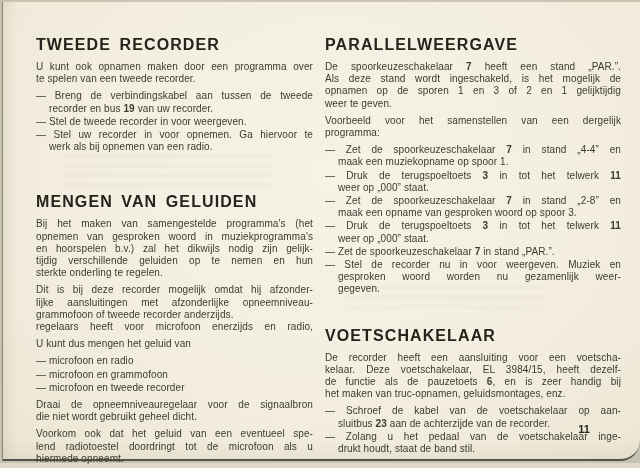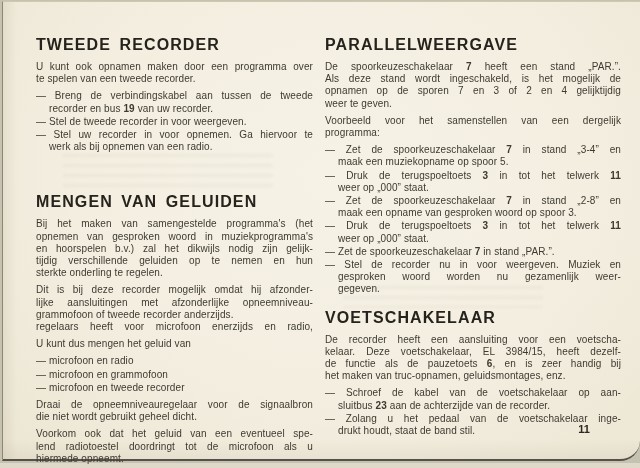--- a/index.html
+++ b/index.html
@@ -53,21 +53,21 @@
     color: #3e3a30;
     font-size: 10px;
     line-height: 12.2px;
     letter-spacing: 0.1px;
   }
   .col-left  { left: 33px;  width: 277px; }
   .col-right { left: 322px; width: 296px; }
 
   .section { margin: 0; }
   .col-left  .section + .section { margin-top: 42px; }
-  .col-right .section + .section { margin-top: 15px; }
+  .col-right .section + .section { margin-top: 33px; }
 
   .heading {
     margin: 0 0 9px 0;
     font-size: 16px;
     line-height: 14px;
     font-weight: bold;
     letter-spacing: 1.1px;
     word-spacing: 3px;
     color: #26231d;
   }
@@ -157,30 +157,30 @@
           </div>
         </section>
       </div>
 
     <div class="col col-right">
         <section class="section">
           <h2 class="heading">PARALLELWEERGAVE</h2>
           <div class="block p">
             <div class="line"><span>De spoorkeuzeschakelaar </span><span class="b">7</span><span> heeft een stand „PAR.”.</span></div>
             <div class="line"><span>Als deze stand wordt ingeschakeld, is het mogelijk de</span></div>
-            <div class="line"><span>opnamen op de sporen 7 en 3 of 2 en 4 gelijktijdig</span></div>
+            <div class="line"><span>opnamen op de sporen 1 en 3 of 2 en 1 gelijktijdig</span></div>
             <div class="line last"><span>weer te geven.</span></div>
           </div>
           <div class="block p">
             <div class="line"><span>Voorbeeld voor het samenstellen van een dergelijk</span></div>
             <div class="line last"><span>programma:</span></div>
           </div>
           <div class="block li">
-            <div class="line"><span>— Zet de spoorkeuzeschakelaar </span><span class="b">7</span><span> in stand „3-4” en</span></div>
-            <div class="line last"><span>maak een muziekopname op spoor 5.</span></div>
+            <div class="line"><span>— Zet de spoorkeuzeschakelaar </span><span class="b">7</span><span> in stand „4-4” en</span></div>
+            <div class="line last"><span>maak een muziekopname op spoor 1.</span></div>
           </div>
           <div class="block li">
             <div class="line"><span>— Druk de terugspoeltoets </span><span class="b">3</span><span> in tot het telwerk </span><span class="b">11</span></div>
             <div class="line last"><span>weer op „000” staat.</span></div>
           </div>
           <div class="block li">
             <div class="line"><span>— Zet de spoorkeuzeschakelaar </span><span class="b">7</span><span> in stand „2-8” en</span></div>
             <div class="line last"><span>maak een opname van gesproken woord op spoor 3.</span></div>
           </div>
           <div class="block li">

